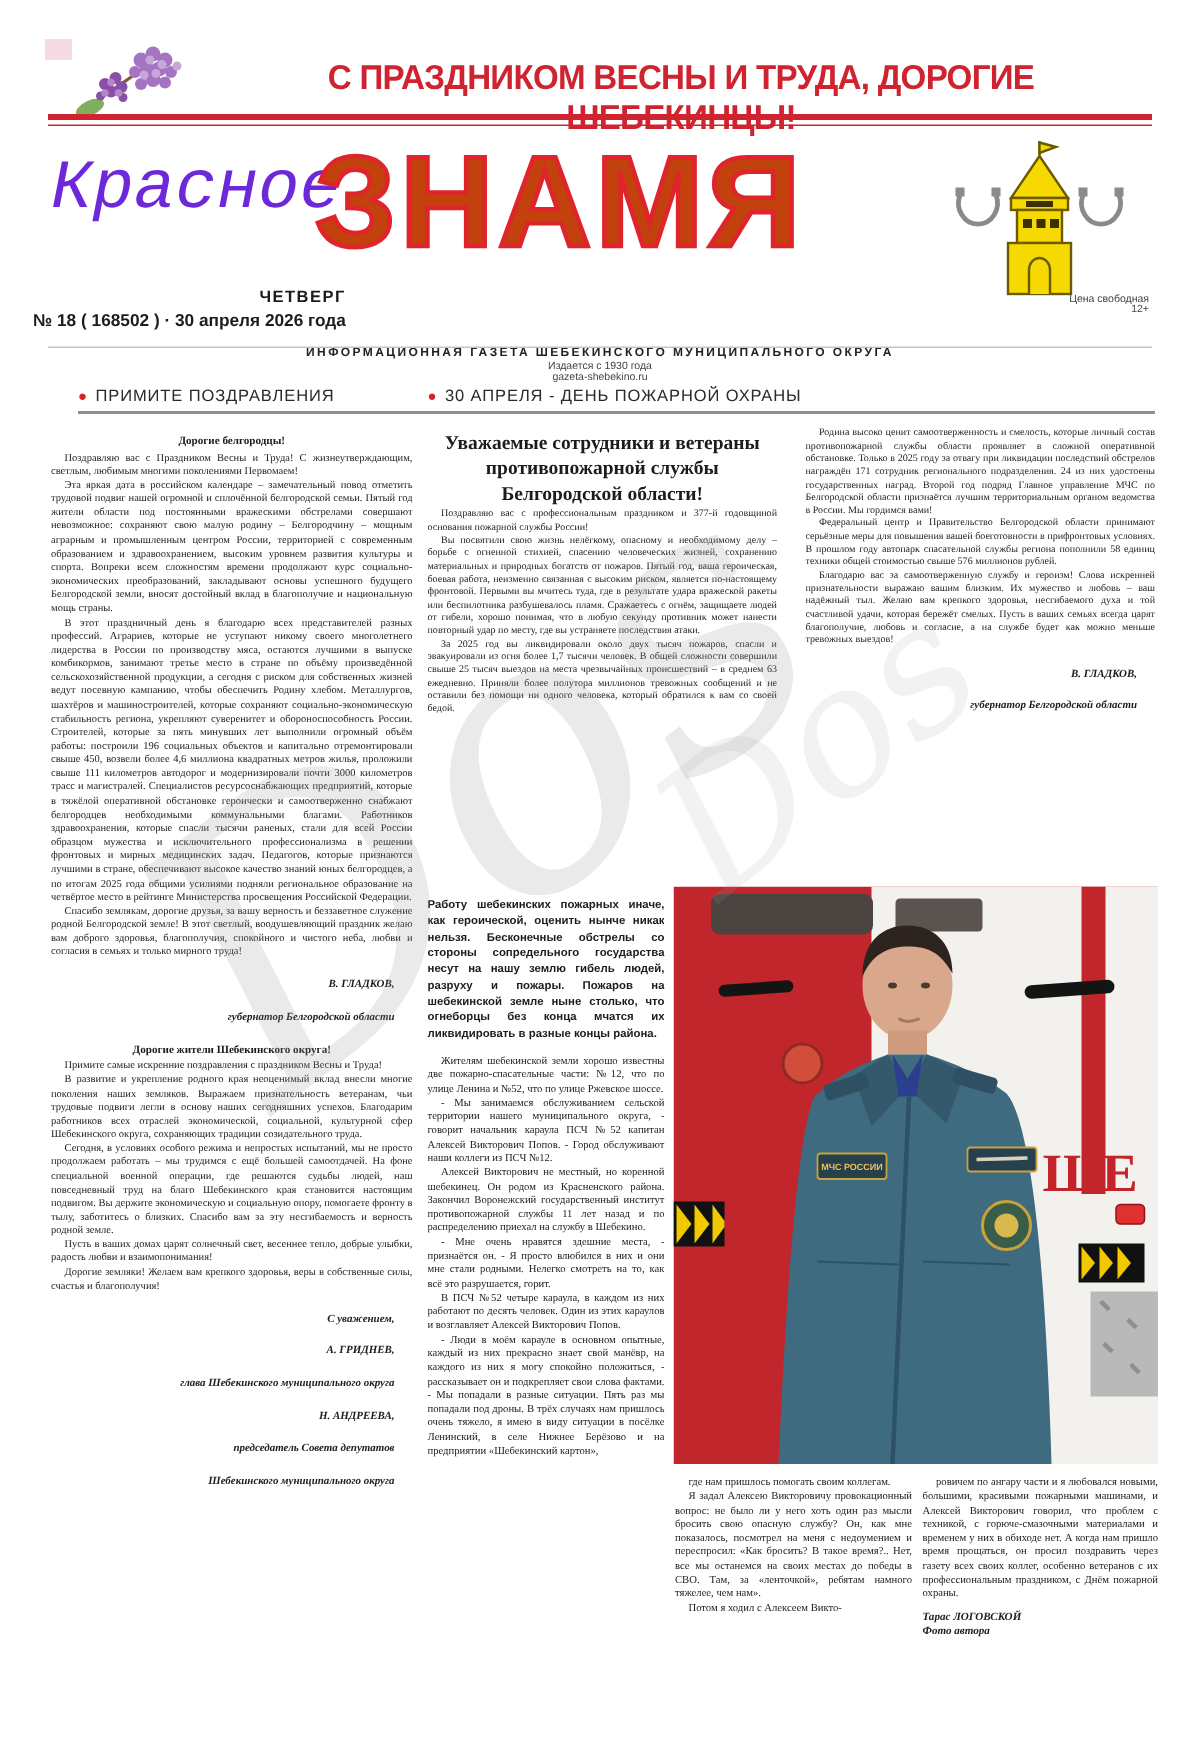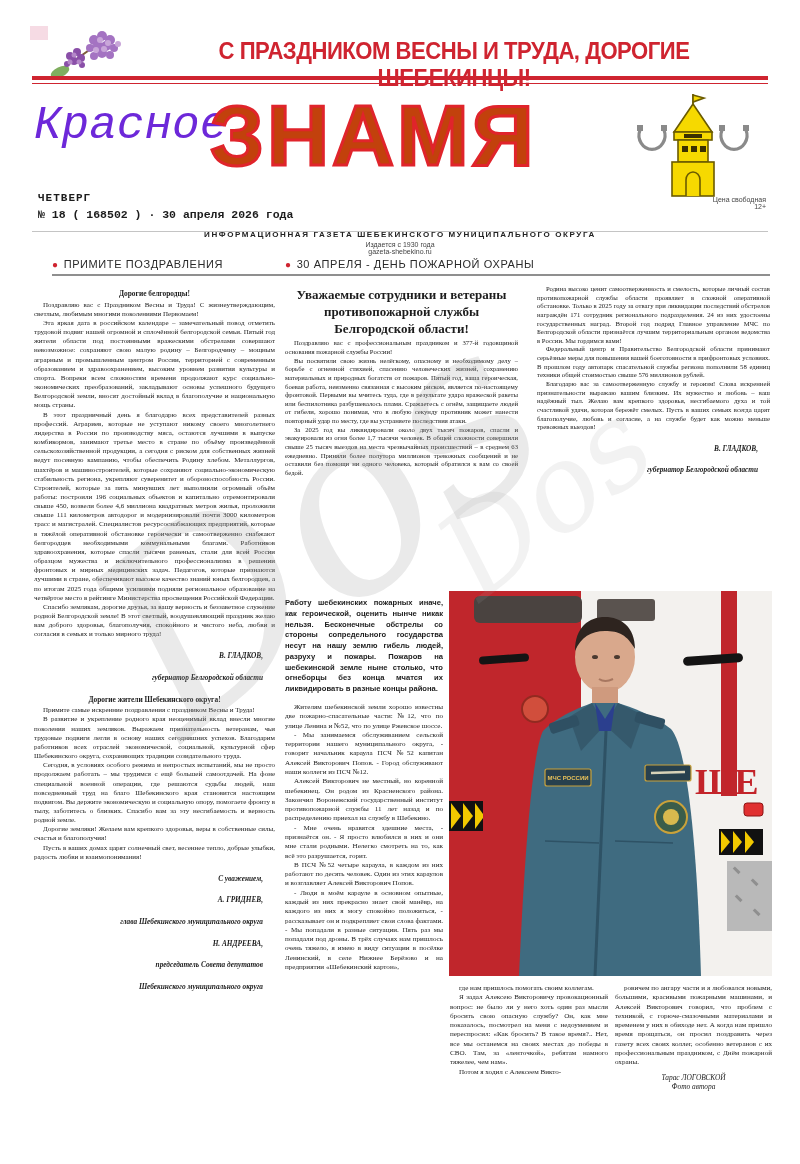--- a/index.html
+++ b/index.html
@@ -13,21 +13,21 @@
   .banner-rule-thick{position:absolute;left:32px;top:76px;width:736px;height:4px;background:#cf2430;}
   .banner-rule-thin{position:absolute;left:32px;top:83px;width:736px;height:1px;background:#cf2430;}
   
   .title-script{position:absolute;left:34px;top:100px;font-family:Liberation Mono, monospace;
         font-style:italic;font-size:46px;color:#6d28d9;}
   .title-main{position:absolute;left:210px;top:86px;font-family:"Liberation Sans",sans-serif;
         font-weight:bold;font-size:86px;color:#c2410c;letter-spacing:3px;
         -webkit-text-stroke:3px #e0242b;}
   .crest{position:absolute;left:618px;top:92px;}
   
-  .dl-left{position:absolute;left:38px;top:192px;font-family:Liberation Mono, monospace;}
+  .dl-left{position:absolute;left:22px;top:192px;font-family:Liberation Sans, sans-serif;text-align:right;}
   .dl-day{font-weight:bold;font-size:11px;letter-spacing:1px;}
   .dl-issue{font-weight:bold;font-size:11.5px;margin-top:4px;}
   .dl-center{position:absolute;left:200px;top:190px;width:400px;text-align:center;
         font-family:"Liberation Sans",sans-serif;margin-top:40px;}
   .dl-sub{font-weight:bold;font-size:8px;letter-spacing:1.6px;color:#222;}
   .dl-founded{font-size:7px;color:#444;margin-top:2px;}
   .dl-site{font-size:7px;color:#444;}
   .dl-right{position:absolute;right:34px;top:196px;text-align:right;
         font-family:"Liberation Sans",sans-serif;font-size:7px;color:#444;}
   .main-rule{position:absolute;left:32px;top:231px;width:736px;height:1px;background:#c4c4c4;}
@@ -52,21 +52,21 @@
   
   .headline{position:absolute;left:284px;top:508px;width:488px;
         font-family:"Liberation Serif",serif;font-size:38px;line-height:1.08;color:#161616;}
   .art-col{font-size:7.1px;line-height:1.31;}
   .art-col p{margin:0;text-indent:9px;text-align:justify;}
   .art-col1{position:absolute;left:285px;top:598px;width:158px;height:540px;overflow:hidden;}
   .art-col2{position:absolute;left:450px;top:984px;width:158px;height:176px;overflow:hidden;}
   .art-col3{position:absolute;left:615px;top:984px;width:157px;height:176px;overflow:hidden;}
   .lede{font-family:"Liberation Sans",sans-serif;font-weight:bold;font-size:7.6px;
         line-height:1.42;text-align:justify;margin-bottom:8px;}
-  .byline{font-weight:normal;font-style:italic;text-align:center;font-size:7.4px;margin-top:5px;}
+  .byline{font-weight:bold;font-style:italic;text-align:left;font-size:7.4px;margin-top:5px;}
   
   .photo{position:absolute;left:449px;top:591px;width:323px;height:385px;}
   
   .watermark{position:absolute;left:40px;top:560px;font-family:"DejaVu Serif",serif;
         font-style:italic;font-size:250px;color:rgba(150,150,150,.20);
         transform:rotate(-38deg);transform-origin:left top;pointer-events:none;}
   .watermark2{position:absolute;left:430px;top:430px;font-family:"DejaVu Serif",serif;
         font-style:italic;font-size:120px;color:rgba(160,160,160,.14);
         transform:rotate(-38deg);pointer-events:none;}
 </style>
@@ -183,22 +183,22 @@
           <div>В. ГЛАДКОВ,</div>
           <div>губернатор Белгородской области</div>
         </div>
     </div>
     <div class="letter-col" style="margin-top:10px;">
       <div class="salut">Дорогие жители Шебекинского округа!</div>
       <div>
           <p>Примите самые искренние поздравления с праздником Весны и Труда!</p>
           <p>В развитие и укрепление родного края неоценимый вклад внесли многие поколения наших земляков. Выражаем признательность ветеранам, чьи трудовые подвиги легли в основу наших сегодняшних успехов. Благодарим работников всех отраслей экономической, социальной, культурной сфер Шебекинского округа, сохраняющих традиции созидательного труда.</p>
           <p>Сегодня, в условиях особого режима и непростых испытаний, мы не просто продолжаем работать – мы трудимся с ещё большей самоотдачей. На фоне специальной военной операции, где решаются судьбы людей, наш повседневный труд на благо Шебекинского края становится настоящим подвигом. Вы держите экономическую и социальную опору, помогаете фронту в тылу, заботитесь о близких. Спасибо вам за эту несгибаемость и верность родной земле.</p>
+          <p>Пусть в ваших домах царят солнечный свет, весеннее тепло, добрые улыбки, радость любви и взаимопонимания!</p>
           <p>Дорогие земляки! Желаем вам крепкого здоровья, веры в собственные силы, счастья и благополучия!</p>
-          <p>Пусть в ваших домах царят солнечный свет, весеннее тепло, добрые улыбки, радость любви и взаимопонимания!</p>
         </div>
       <div class="sig">
           <div>С уважением,</div>
           <div>А. ГРИДНЕВ,</div>
           <div>глава Шебекинского муниципального округа</div>
           <div>Н. АНДРЕЕВА,</div>
           <div>председатель Совета депутатов</div>
           <div>Шебекинского муниципального округа</div>
         </div>
     </div>

